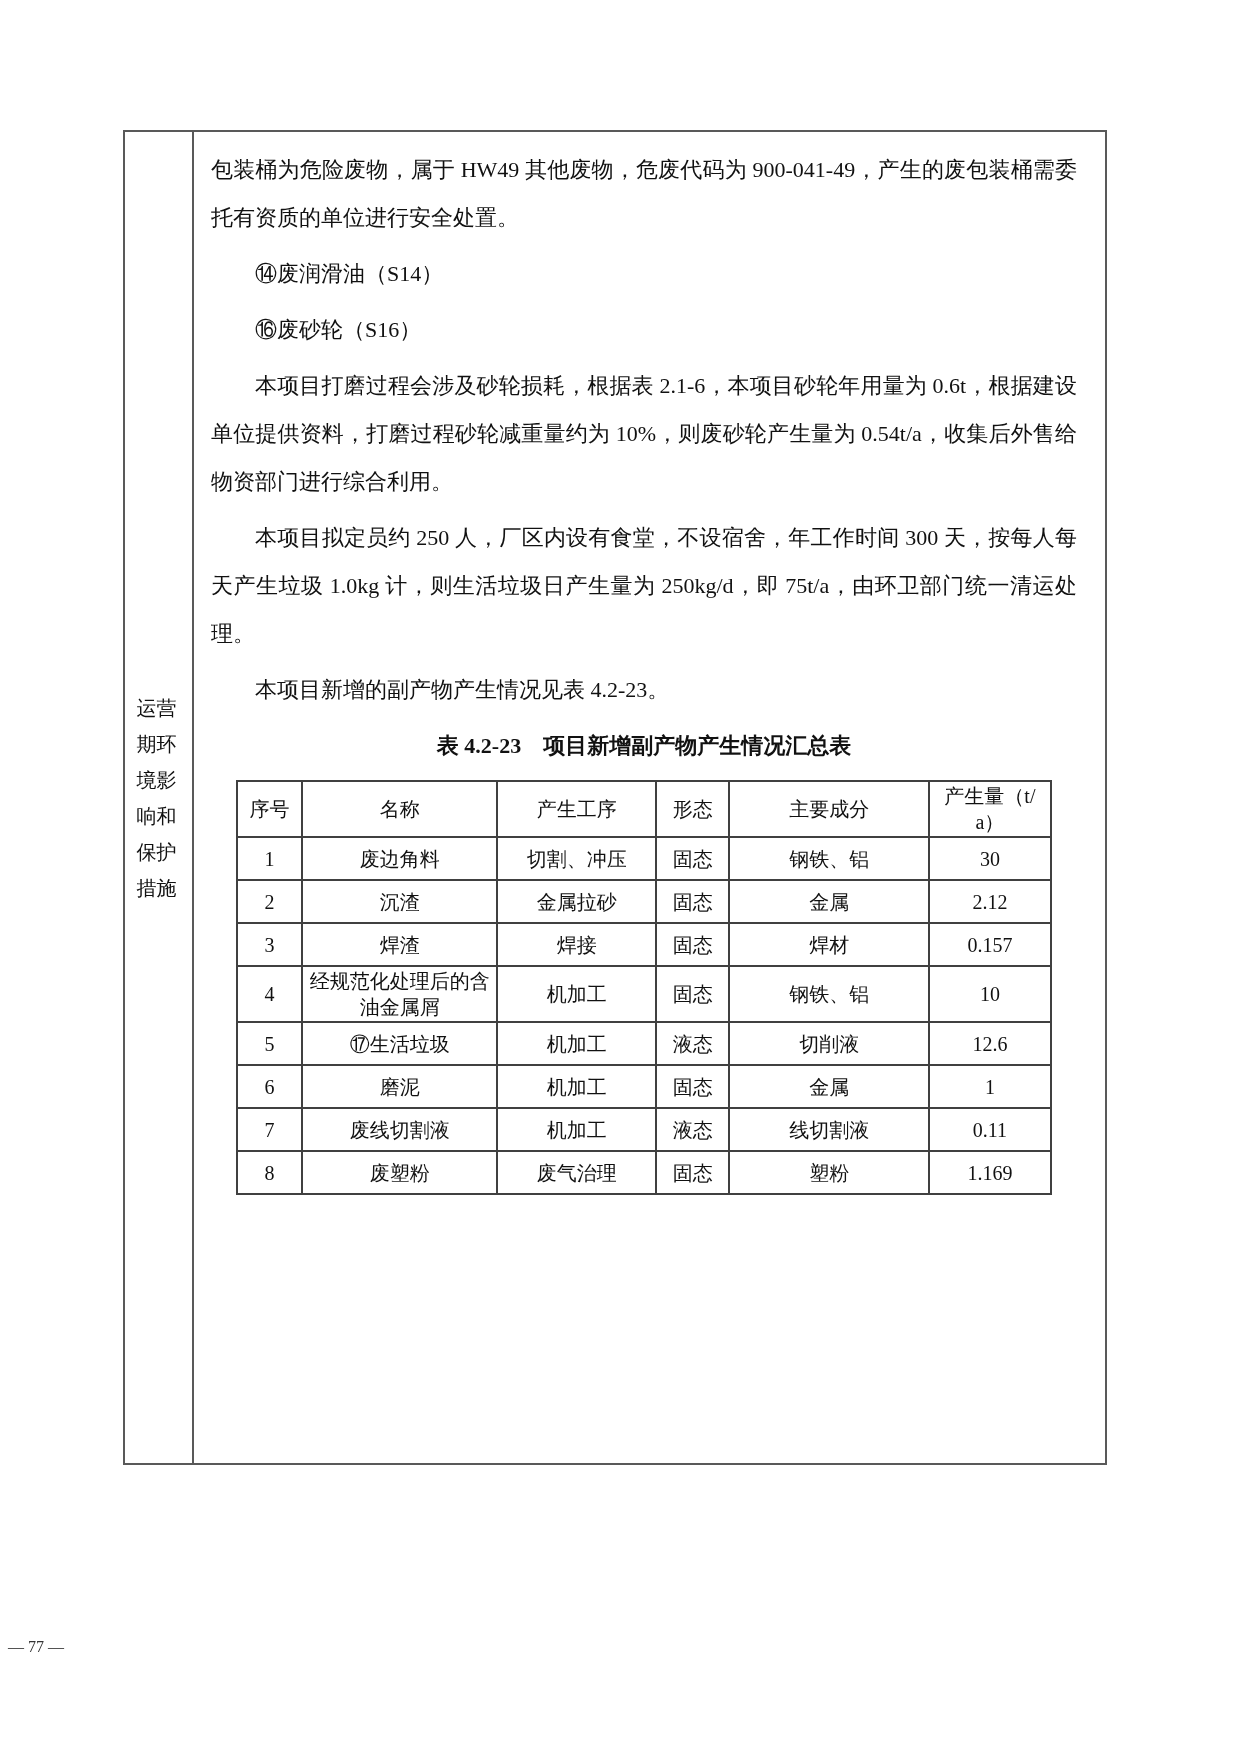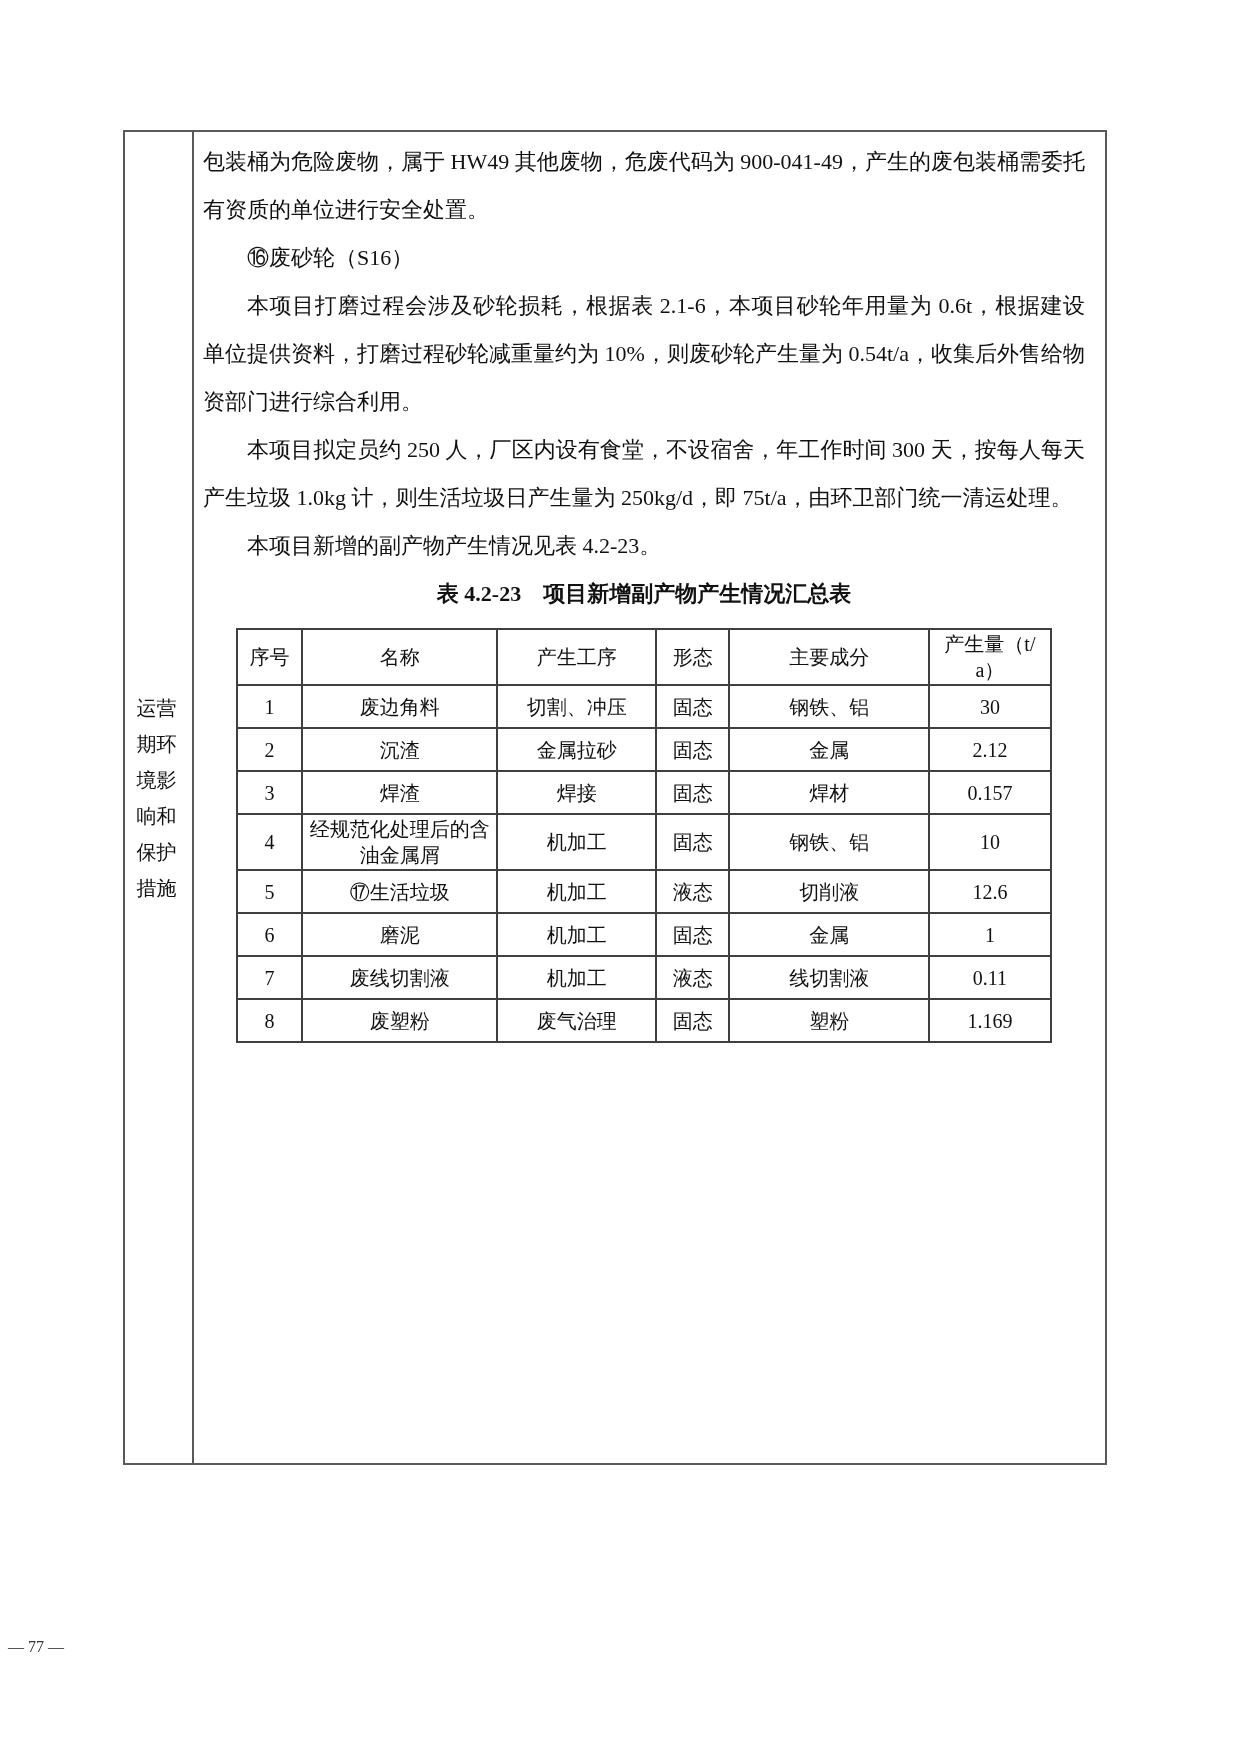--- a/index.html
+++ b/index.html
@@ -33,21 +33,21 @@
     word-break:break-all;
     color:#111;
   }
   .content-cell{
     flex:1;
     box-sizing:border-box;
     padding:6px 20px 0 9px;
     overflow:hidden;
   }
   .para{
-    margin:0;
+    margin:8px;
     font-size:22px;
     line-height:48px;
     text-align:justify;
     text-indent:2em;
   }
   .para-cont{ text-indent:0; }
   .para-heading{ text-align:left; }
   .table-caption{
     margin:0;
     font-size:22px;
@@ -87,20 +87,21 @@
 </head>
 <body>
 
 <div class="doc-frame">
   <div class="side-cell">
     <div class="side-label">运营期环境影响和保护措施</div>
   </div>
   <div class="content-cell">
     <div id="para-container">
         <p class="para para-cont">包装桶为危险废物，属于 HW49 其他废物，危废代码为 900-041-49，产生的废包装桶需委托有资质的单位进行安全处置。</p>
+        <p class="para para-heading">⑭废润滑油（S14）</p>
         <p class="para para-heading">⑯废砂轮（S16）</p>
         <p class="para">本项目打磨过程会涉及砂轮损耗，根据表 2.1-6，本项目砂轮年用量为 0.6t，根据建设单位提供资料，打磨过程砂轮减重量约为 10%，则废砂轮产生量为 0.54t/a，收集后外售给物资部门进行综合利用。</p>
         <p class="para">本项目拟定员约 250 人，厂区内设有食堂，不设宿舍，年工作时间 300 天，按每人每天产生垃圾 1.0kg 计，则生活垃圾日产生量为 250kg/d，即 75t/a，由环卫部门统一清运处理。</p>
         <p class="para">本项目新增的副产物产生情况见表 4.2-23。</p>
       </div>
     <p class="table-caption">表 4.2-23　项目新增副产物产生情况汇总表</p>
     <table class="byproduct">
       <colgroup id="byproduct-colgroup">
           <col style="width: 8%;">
           <col style="width: 24%;">

